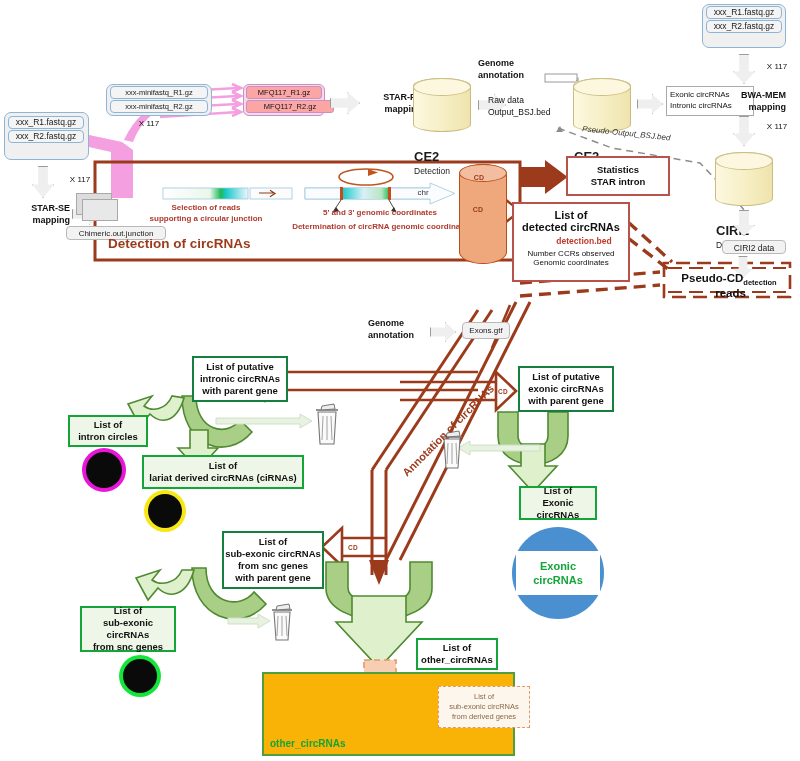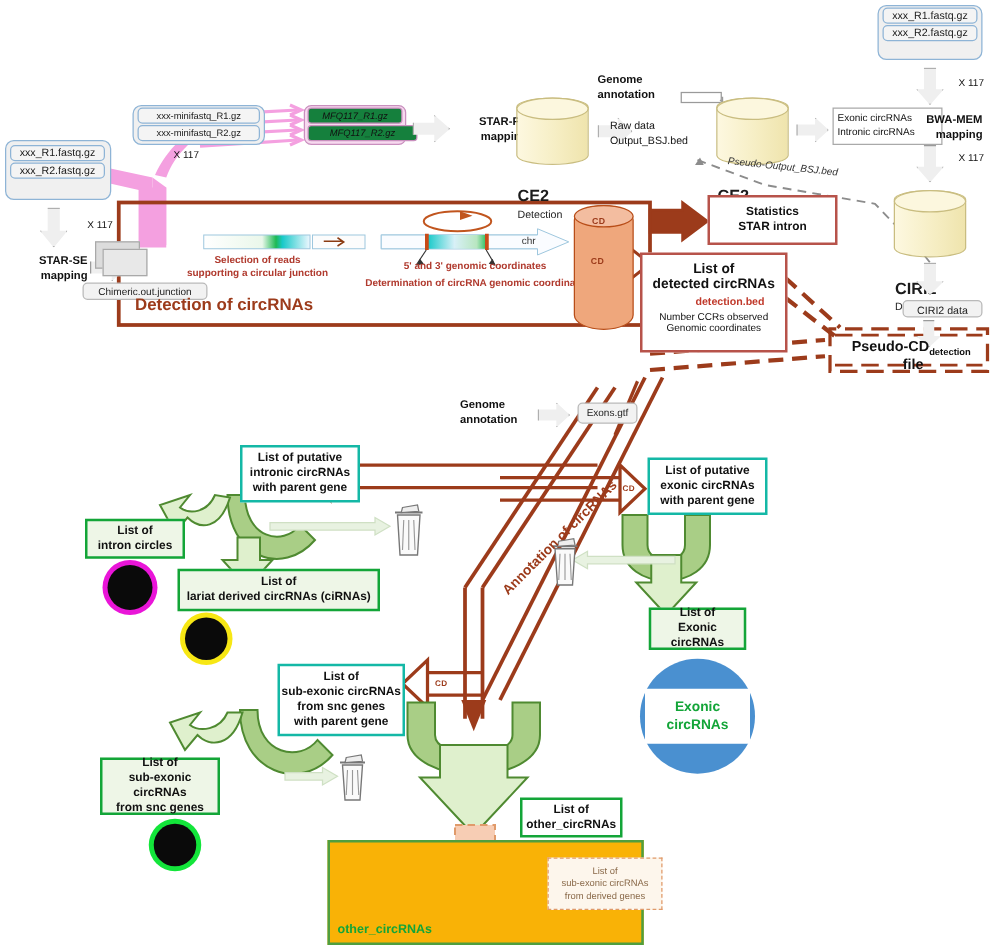--- a/index.html
+++ b/index.html
@@ -5,22 +5,22 @@
   html,body{margin:0;padding:0;background:#fff;}
   body{font-family:"Liberation Sans",sans-serif;}
   #stage{position:relative;width:800px;height:761px;background:#ffffff;overflow:hidden;}
   .abs{position:absolute;box-sizing:border-box;}
 
   
   .filebox{background:#f0f0f0;border:1px solid #8eb4d6;border-radius:7px;}
   .fileline{background:#f4f4f4;border:1px solid #8eb4d6;border-radius:4px;
             font-size:8.5px;color:#1a1a1a;text-align:center;line-height:11px;white-space:nowrap;}
   .pinkbox{background:#f7d9ef;border:1px solid #c98fbe;border-radius:6px;}
-  .pinkline{background:#15803d;border:1px solid #c98fbe;border-radius:3px;
-            font-size:8.5px;color:#111;text-align:center;line-height:11px;white-space:nowrap;font-style:italic;}
+  .pinkline{background:#fca5a5;border:1px solid #c98fbe;border-radius:3px;
+            font-size:8.5px;color:#111;text-align:center;line-height:11px;white-space:nowrap;}
   .graylabel{background:#f2f2f2;border:1px solid #b9b9b9;border-radius:4px;
              font-size:8px;color:#222;text-align:center;line-height:10px;}
   .plainlabel{font-size:9px;color:#111;font-weight:bold;text-align:right;line-height:11.5px;}
   .tinylabel{font-size:8px;color:#111;text-align:center;line-height:10px;}
   .smalllabel{font-size:8.5px;color:#111;text-align:left;line-height:11px;}
 
   
   .garrow{background:#efefef;border:1px solid #9a9a9a;}
   .ga-down{clip-path:polygon(28% 0,72% 0,72% 58%,100% 58%,50% 100%,0 58%,28% 58%);}
   .ga-right{clip-path:polygon(0 28%,58% 28%,58% 0,100% 50%,58% 100%,58% 72%,0 72%);}
@@ -37,21 +37,21 @@
   .cyl-orange{background:#efa77c;border:1px solid #b84d18;border-radius:50%/12% 12% 12% 12%;}
   .cyl-orange .cyl-top{background:#f3bda0;border-color:#b84d18;}
 
   
   .tbox{border:2px solid #b7534a;background:#ffffff;display:flex;align-items:center;
         justify-content:center;text-align:center;}
   .tbox .t{font-size:9.5px;font-weight:bold;color:#111;line-height:12px;}
   .greenbox{border:2px solid #13a538;background:#eef6e7;display:flex;align-items:center;
             justify-content:center;text-align:center;}
   .greenbox .t{font-size:9.5px;font-weight:bold;color:#111;line-height:12px;}
-  .salmonbox{border:2px solid #14b8a6;background:#fff;display:flex;align-items:center;
+  .salmonbox{border:2px solid #15803d;background:#fff;display:flex;align-items:center;
              justify-content:center;text-align:center;}
   .salmonbox .t{font-size:9.5px;font-weight:bold;color:#111;line-height:12px;}
 
   .cdtag{font-size:6.5px;font-weight:bold;color:#9c3b1b;letter-spacing:.3px;}
 
   
   .circ{border-radius:50%;background:#0a0a0a;}
   .bluecircle{border-radius:50%;background:#4a90d0;}
   .orangepanel{background:#f9b206;border:2px solid #4f9e3f;}
 
@@ -370,21 +370,21 @@
   <div class="abs tbox" style="left:512px;top:202px;width:118px;height:80px;flex-direction:column;justify-content:flex-start;padding-top:5px;">
     <div class="t" style="font-size:11px;">List of</div>
     <div class="t" style="font-size:11px;">detected circRNAs</div>
     <div class="redtxt" style="margin-top:3px;margin-left:26px;">detection.bed</div>
     <div style="font-size:8px;color:#111;margin-top:3px;">Number CCRs observed</div>
     <div style="font-size:8px;color:#111;text-align:right;">Genomic coordinates</div>
   </div>
 
   <div class="abs" style="left:672px;top:272px;width:114px;text-align:center;font-size:11.5px;font-weight:bold;color:#111;">
     <span>Pseudo-CD</span><sub style="font-size:7.5px;">detection</sub>
-    <span style="margin-left:3px;">file</span>
+    <span style="margin-left:3px;">reads</span>
   </div>
 
   <div class="abs plainlabel" style="left:368px;top:318px;width:60px;text-align:left;font-size:9px;">Genome</div>
   <div class="abs plainlabel" style="left:368px;top:330px;width:60px;text-align:left;font-size:9px;">annotation</div>
   <div class="abs garrow ga-right" style="left:430px;top:322px;width:26px;height:20px;"></div>
   <div class="abs graylabel" style="left:462px;top:322px;width:48px;height:17px;padding-top:3px;font-size:8px;">Exons.gtf</div>
 
   <div class="abs rot-label" style="left:400px;top:470px;">Annotation of circRNAs</div>
 
   <div class="abs cdtag" style="left:272px;top:378px;">CD</div>

